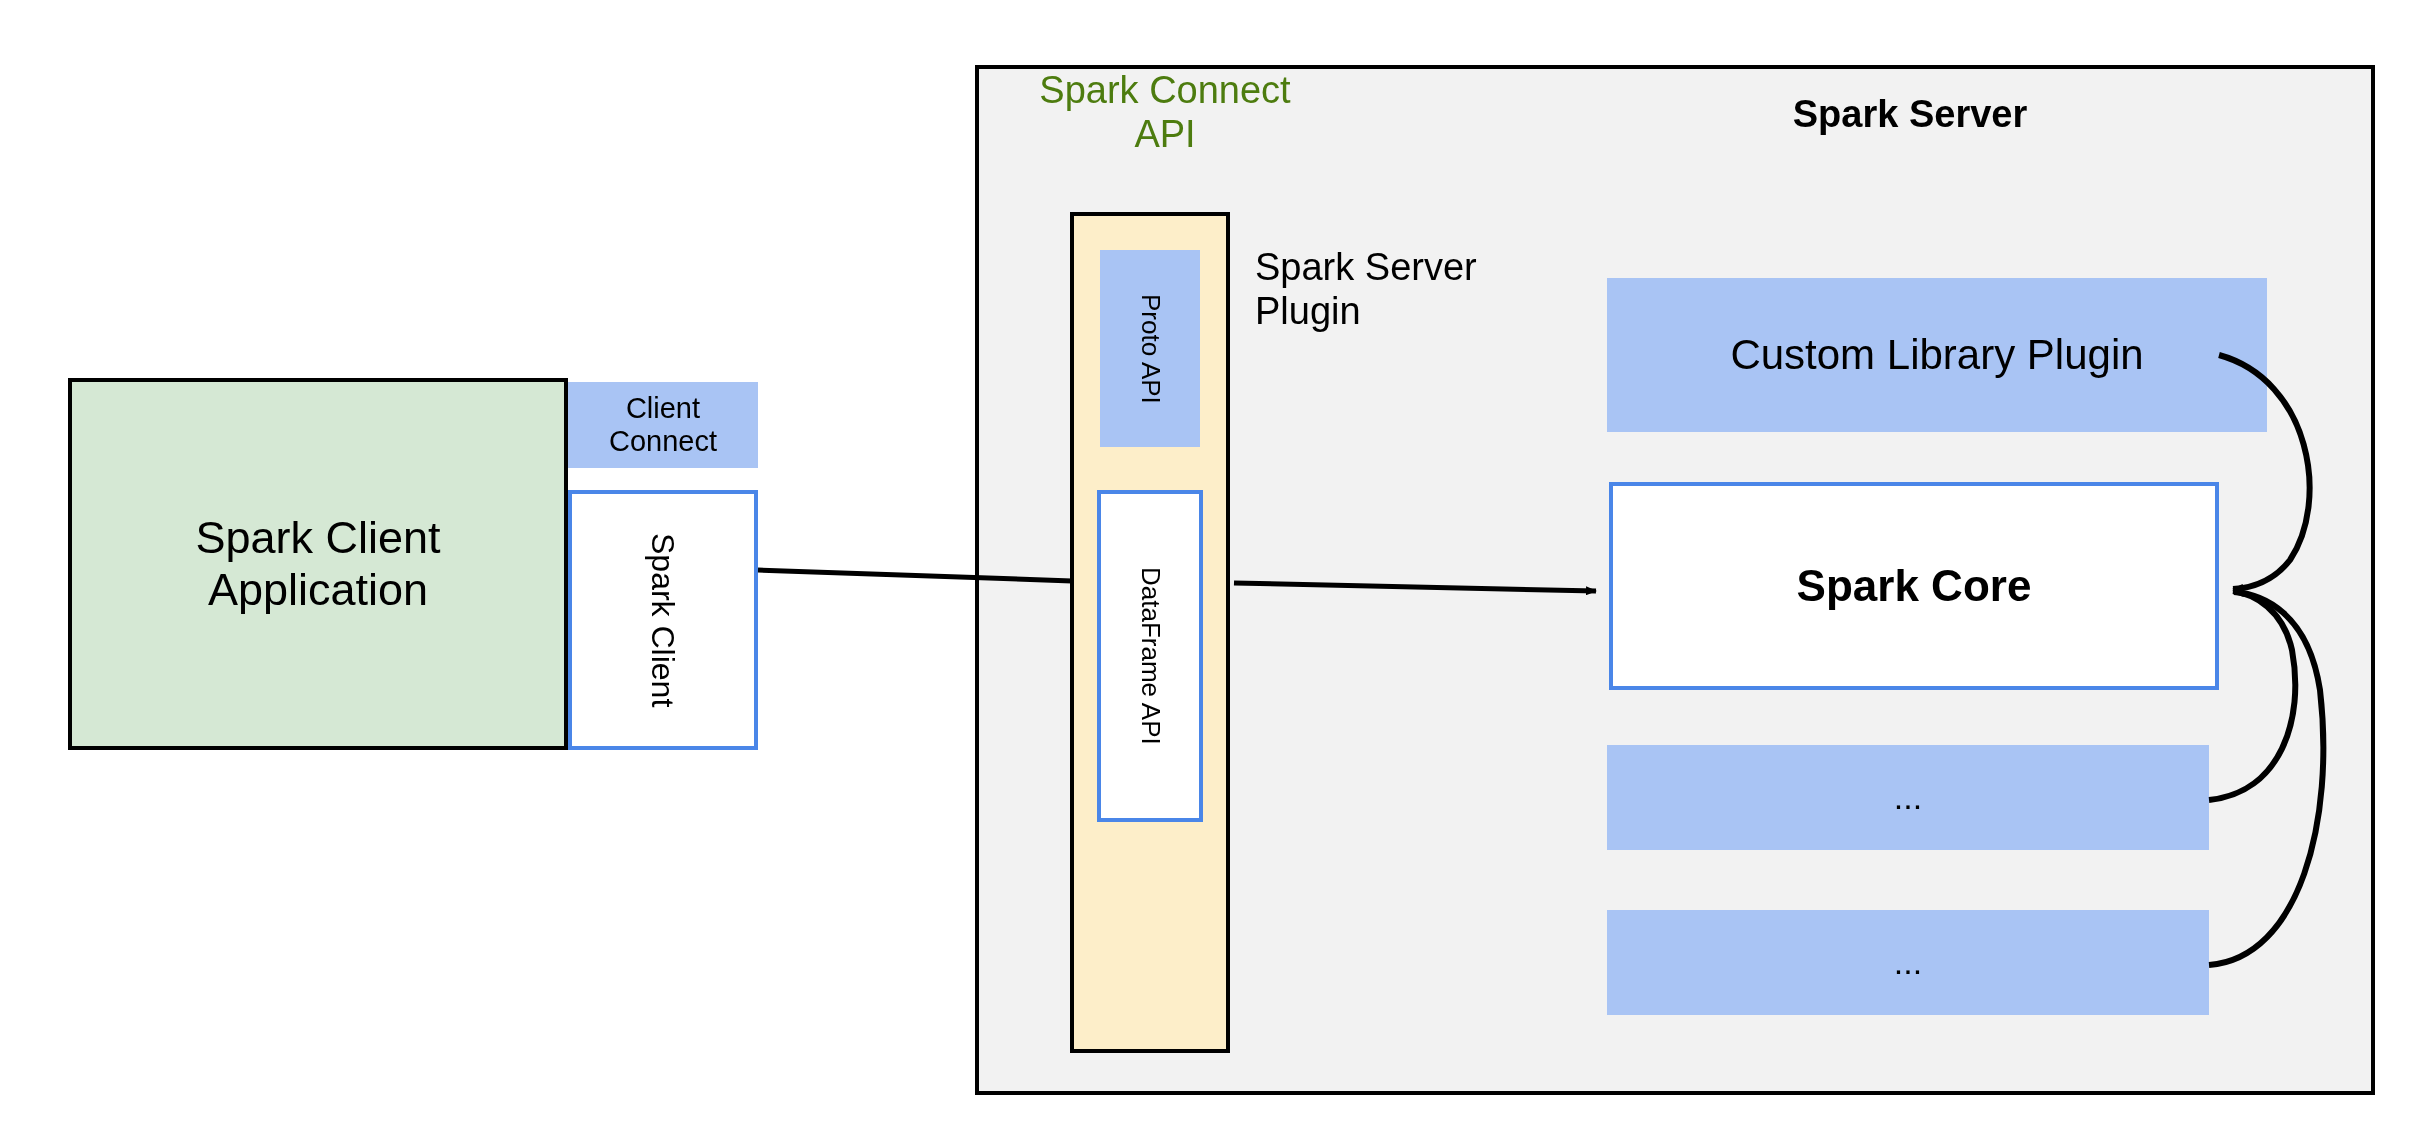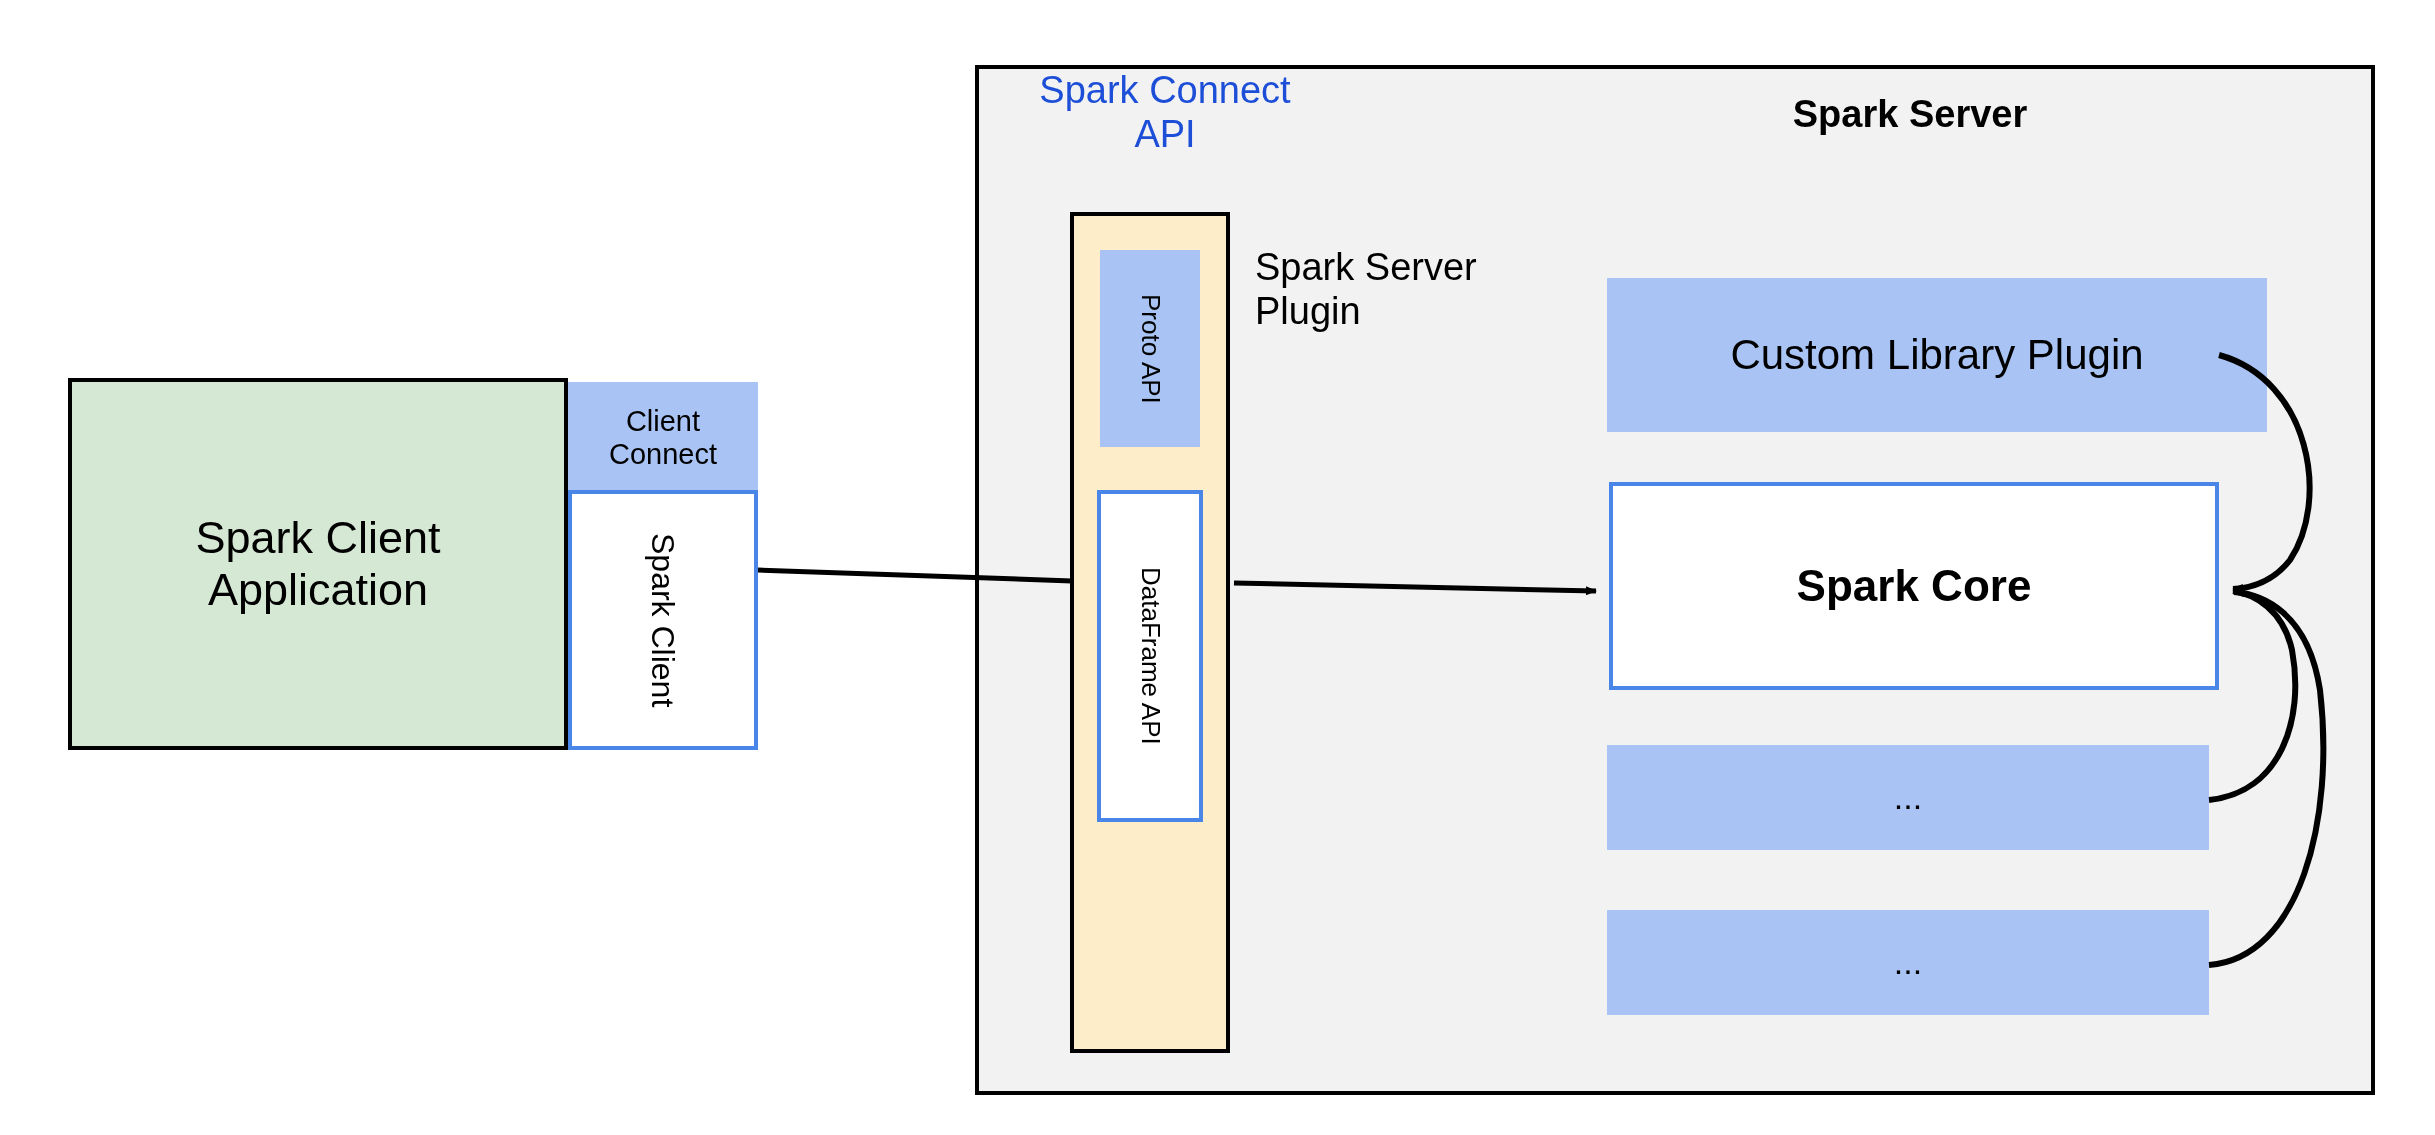--- a/index.html
+++ b/index.html
@@ -34,21 +34,21 @@
     left: 68px;  top: 378px;
     width: 500px; height: 372px;
     background: #d5e8d4;
     border: 4px solid #000000;
     font-size: 45px;
     color: #000000;
     z-index: 3;
   }
   #client-package-box {
     left: 568px; top: 382px;
-    width: 190px; height: 112px;
+    width: 190px; height: 86px;
     background: #a9c4f4;
     border: 0;
     font-size: 29px;
     z-index: 4;
   }
   #spark-client-box {
     left: 568px; top: 490px;
     width: 190px; height: 260px;
     background: #ffffff;
     border: 4px solid #4a86e8;
@@ -67,21 +67,21 @@
     width: 1400px; height: 1030px;
     background: #f2f2f2;
     border: 4px solid #000000;
     display: block;
     z-index: 1;
   }
   #spark-connect-api-label {
     left: 1020px; top: 68px;
     width: 290px; height: 90px;
     font-size: 38px;
-    color: #1d4ed8;
+    color: #4d7c0f;
     z-index: 5;
   }
   #spark-server-title {
     left: 1700px; top: 90px;
     width: 420px; height: 50px;
     font-size: 38px;
     font-weight: bold;
     z-index: 5;
   }
   #spark-server-library-label {

